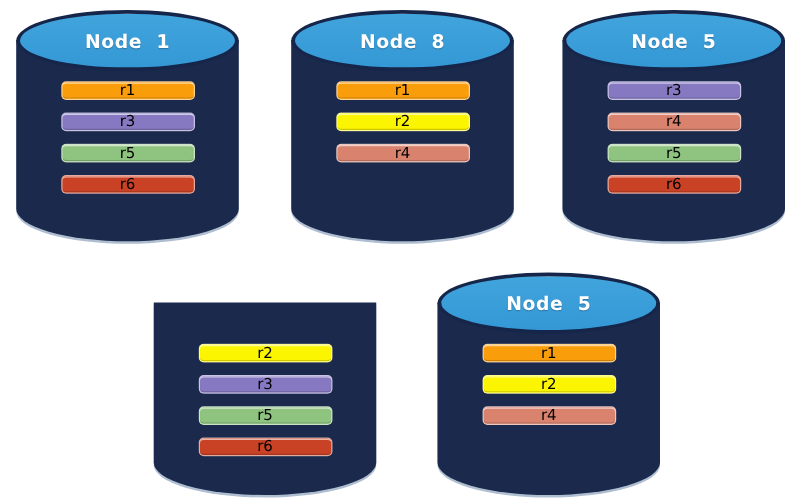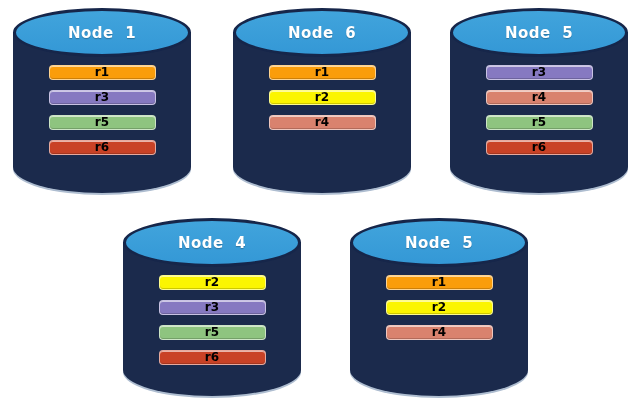--- a/index.html
+++ b/index.html
@@ -49,21 +49,21 @@
     z-index: 3;
   }
   .bar {
     width: 107px; height: 15px;
     box-sizing: border-box;
     border-radius: 4px;
     border: 1px solid rgba(255,255,255,0.55);
     box-shadow: inset 0 1px 0 rgba(255,255,255,0.6), inset 0 -1px 0 rgba(0,0,0,0.18);
     display: flex; align-items: center; justify-content: center;
     font-size: 12px;
-    font-weight: bold;
+    font-weight: normal;
     line-height: 13px;
     color: var(--bar-label, #000000);
   }
 </style>
 </head>
 <body>
 
 <div class="canvas" style="--bg: #FFFFFF; --cyl-body: #1B2A4C; --cyl-top: #3498D6; --cyl-top-hi: #41A4DC; --cyl-outline: #16264A; --rim: #AEBDD0; --node-label: #FFFFFF; --bar-label: #000000;">
     <div class="node" style="left: 13px; top: 8px; width: 178px; height: 185px;">
     <div class="cyl-body"></div>
@@ -73,21 +73,21 @@
     <div class="bars">
         <div class="bar" style="background: rgb(250, 157, 11);">r1</div>
         <div class="bar" style="background: rgb(134, 121, 193);">r3</div>
         <div class="bar" style="background: rgb(142, 196, 127);">r5</div>
         <div class="bar" style="background: rgb(201, 66, 38);">r6</div>
       </div>
   </div>
     <div class="node" style="left: 233px; top: 8px; width: 178px; height: 185px;">
     <div class="cyl-body"></div>
     <div class="cyl-top">
-      <span class="node-label">Node  6</span>
+      <span class="node-label">Node  8</span>
     </div>
     <div class="bars">
         <div class="bar" style="background: rgb(250, 157, 11);">r1</div>
         <div class="bar" style="background: rgb(251, 245, 1);">r2</div>
         <div class="bar" style="background: rgb(217, 130, 110);">r4</div>
       </div>
   </div>
     <div class="node" style="left: 450px; top: 8px; width: 178px; height: 185px;">
     <div class="cyl-body"></div>
     <div class="cyl-top">
@@ -95,23 +95,20 @@
     </div>
     <div class="bars">
         <div class="bar" style="background: rgb(134, 121, 193);">r3</div>
         <div class="bar" style="background: rgb(217, 130, 110);">r4</div>
         <div class="bar" style="background: rgb(142, 196, 127);">r5</div>
         <div class="bar" style="background: rgb(201, 66, 38);">r6</div>
       </div>
   </div>
     <div class="node" style="left: 123px; top: 218px; width: 178px; height: 178px;">
     <div class="cyl-body"></div>
-    <div class="cyl-top">
-      <span class="node-label">Node  4</span>
-    </div>
     <div class="bars">
         <div class="bar" style="background: rgb(251, 245, 1);">r2</div>
         <div class="bar" style="background: rgb(134, 121, 193);">r3</div>
         <div class="bar" style="background: rgb(142, 196, 127);">r5</div>
         <div class="bar" style="background: rgb(201, 66, 38);">r6</div>
       </div>
   </div>
     <div class="node" style="left: 350px; top: 218px; width: 178px; height: 178px;">
     <div class="cyl-body"></div>
     <div class="cyl-top">

